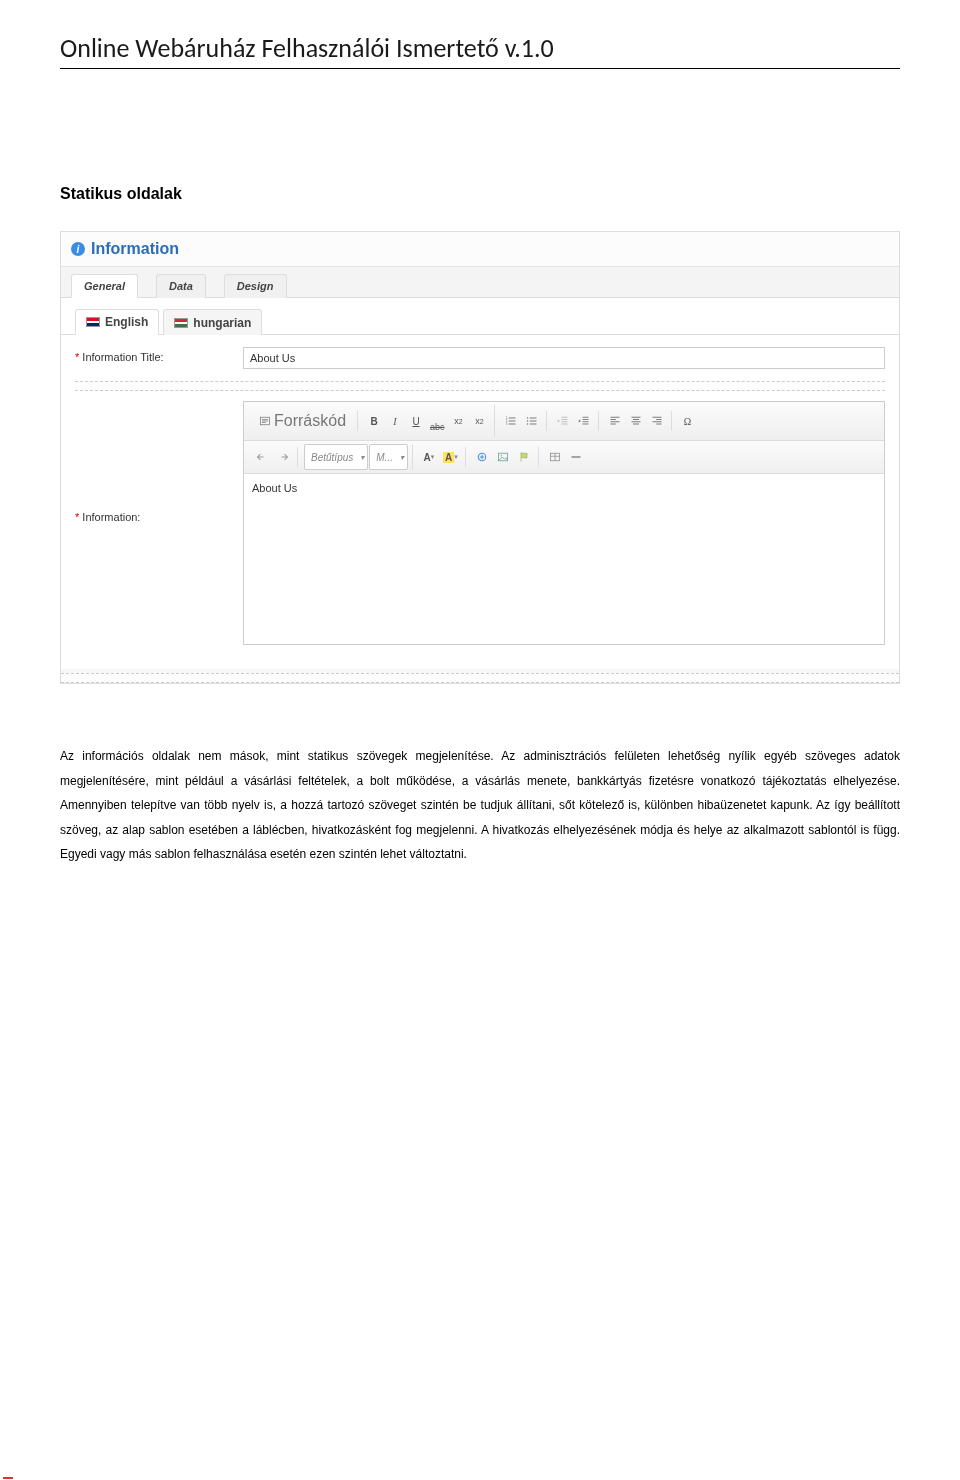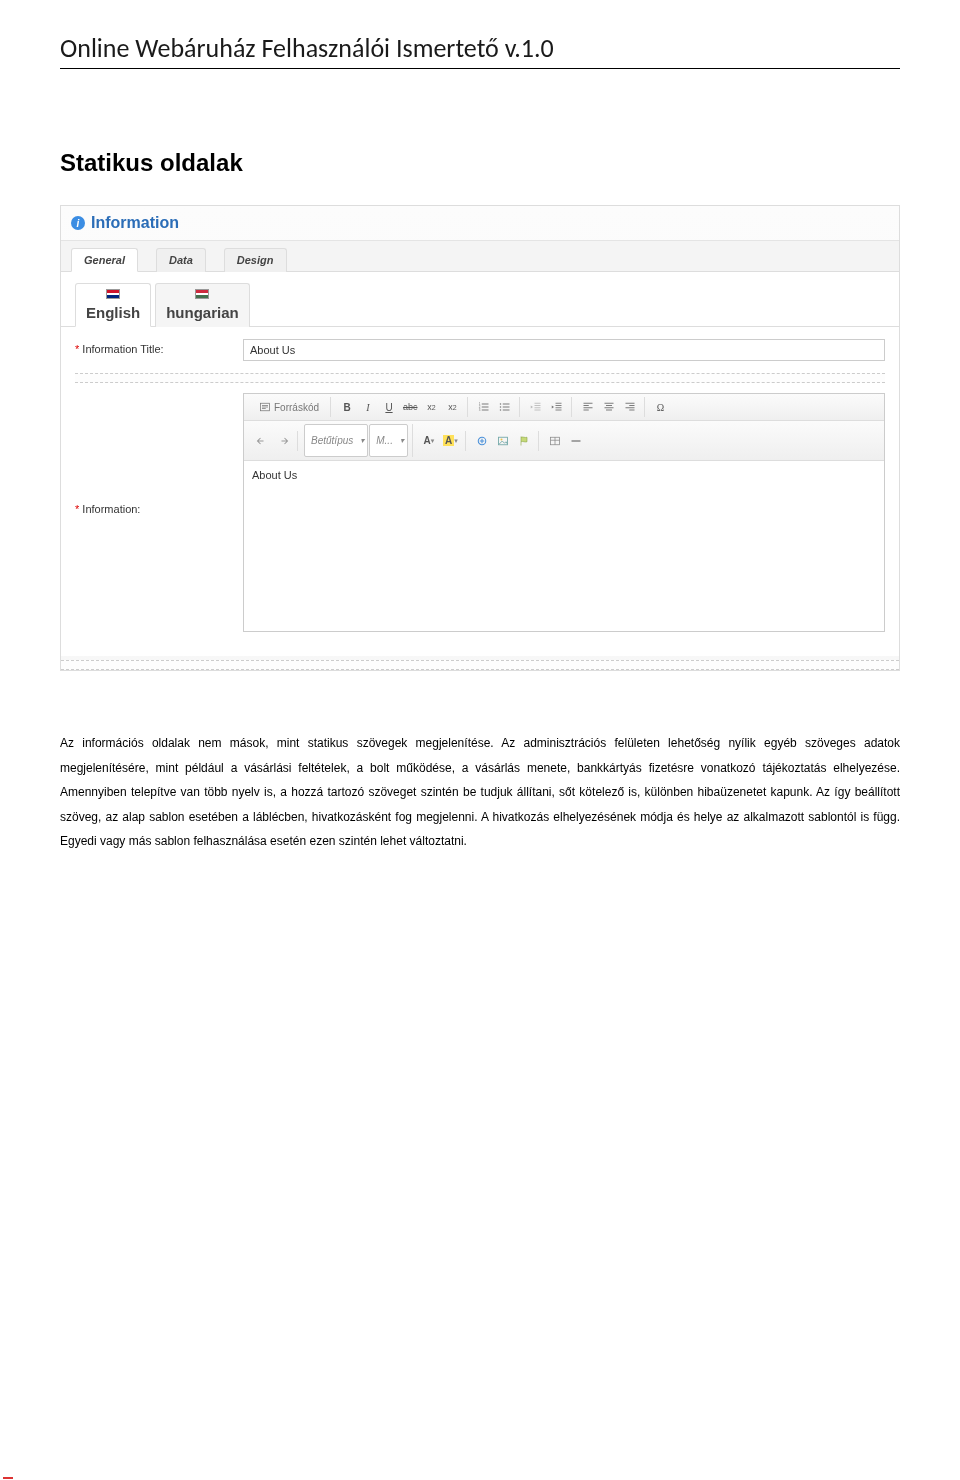--- a/index.html
+++ b/index.html
@@ -13,25 +13,25 @@
   }
   .page {
     padding: 32px 60px 40px 60px;
   }
   .doc-header {
     font-size: 26px;
     font-weight: 400;
     color: #1a1a1a;
     border-bottom: 1px solid #000;
     padding-bottom: 4px;
-    margin-bottom: 80px;
+    margin-bottom: 116px;
     font-family: Calibri, Arial, sans-serif;
   }
   .section-title {
-    font-size: 24px;
+    font-size: 16px;
     font-weight: bold;
     font-family: Arial, sans-serif;
     margin-bottom: 28px;
     margin-top: 24px;
   }
   
   .panel {
     border: 1px solid #ddd;
     background: linear-gradient(#fcfcfc, #f7f7f7);
     font-family: Arial, sans-serif;
@@ -94,30 +94,29 @@
     padding: 10px 14px 0 14px;
     border-bottom: 1px solid #ddd;
     background: #fff;
   }
   .lang-tab {
     padding: 5px 10px;
     background: #f5f5f5;
     border: 1px solid #ddd;
     border-bottom: none;
     border-radius: 3px 3px 0 0;
-    font-size: 15px;
+    font-size: 12px;
     font-weight: bold;
     color: #444;
     cursor: pointer;
     display: flex;
     align-items: center;
     gap: 5px;
     position: relative;
     top: 1px;
-    flex-direction: column;
   }
   .lang-tab.active {
     background: #fff;
     border-bottom: 1px solid #fff;
   }
   .flag {
     width: 14px; height: 10px;
     display: inline-block;
     border: 1px solid #999;
   }
@@ -181,26 +180,26 @@
     justify-content: center;
     font-size: 10px;
     color: #555;
     border: 1px solid transparent;
     border-radius: 2px;
     cursor: pointer;
     padding: 0 2px;
   }
   .tbtn.label {
     padding: 0 6px;
-    font-size: 10px;
+    font-size: 16px;
     color: #777;
     gap: 3px;
   }
   .dropdown {
-    height: 33px;
+    height: 26px;
     border: 1px solid #ccc;
     background: #fff;
     font-size: 10px;
     color: #888;
     display: inline-flex;
     align-items: center;
     padding: 0 14px 0 6px;
     position: relative;
     border-radius: 2px;
     font-style: italic;
@@ -299,21 +298,21 @@
                     <rect x="2" y="3" width="12" height="10" fill="none" stroke="#777" stroke-width="1"></rect>
                     <path d="M4 6h8M4 8h8M4 10h5" stroke="#777" stroke-width="1"></path>
                   </svg>
                 <span>Forráskód</span>
               </span>
             </div>
             <div class="group">
               <span class="tbtn" style="font-weight:bold;">B</span>
               <span class="tbtn" style="font-style:italic;font-family:serif;">I</span>
               <span class="tbtn" style="text-decoration:underline;">U</span>
-              <span class="tbtn" style="text-decoration:line-through;font-size:9px;">abc</span>
+              <span class="tbtn" style="text-decoration:line-through;font-size:9px;margin-top:12px;">abc</span>
               <span class="tbtn" style="font-size:9px;">x<sub style="font-size:7px;">2</sub></span>
               <span class="tbtn" style="font-size:9px;">x<sup style="font-size:7px;">2</sup></span>
             </div>
             <div class="group">
               <span class="tbtn">
                 <svg class="ico" viewBox="0 0 16 16">
                     <path d="M5 4h9M5 8h9M5 12h9" stroke="#777" stroke-width="1.3"></path>
                     <text x="1" y="5" font-size="4" fill="#777">1</text>
                     <text x="1" y="9" font-size="4" fill="#777">2</text>
                     <text x="1" y="13" font-size="4" fill="#777">3</text>

